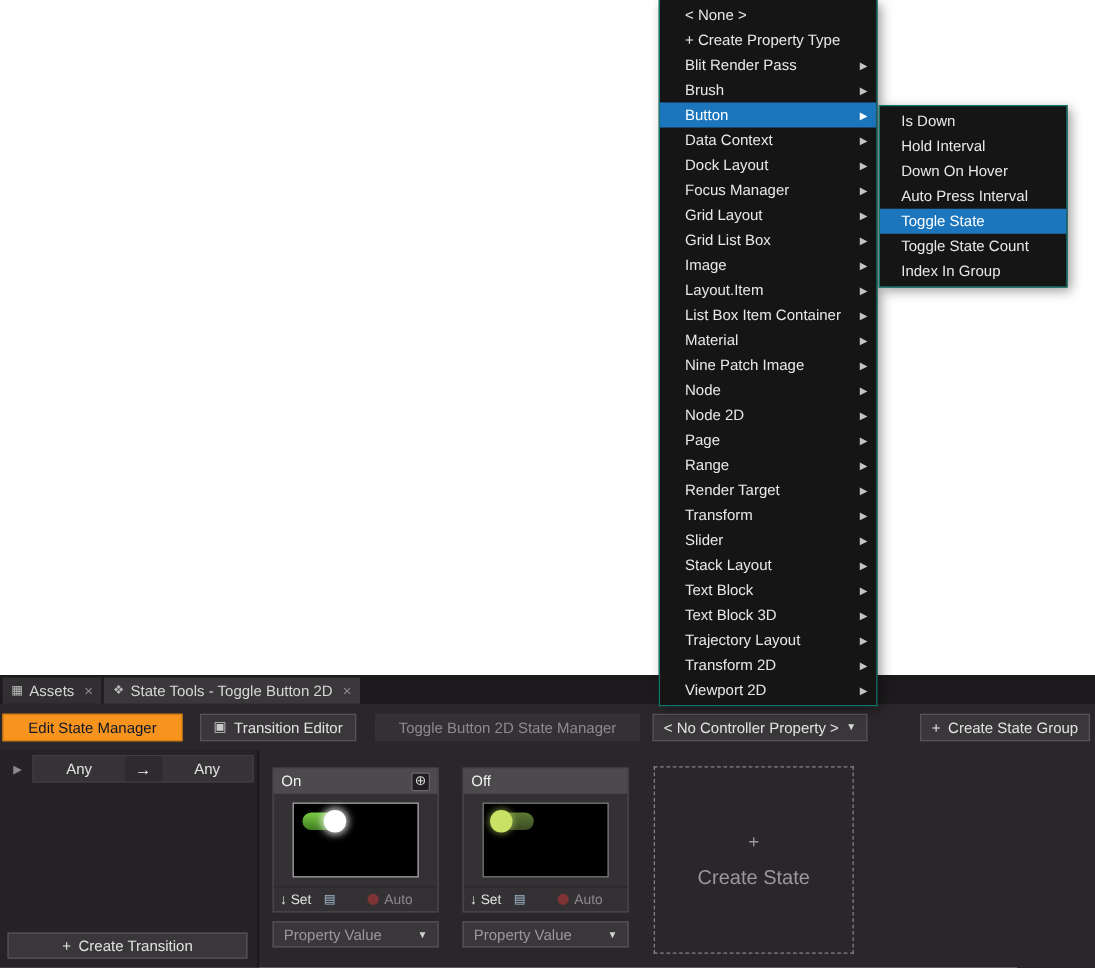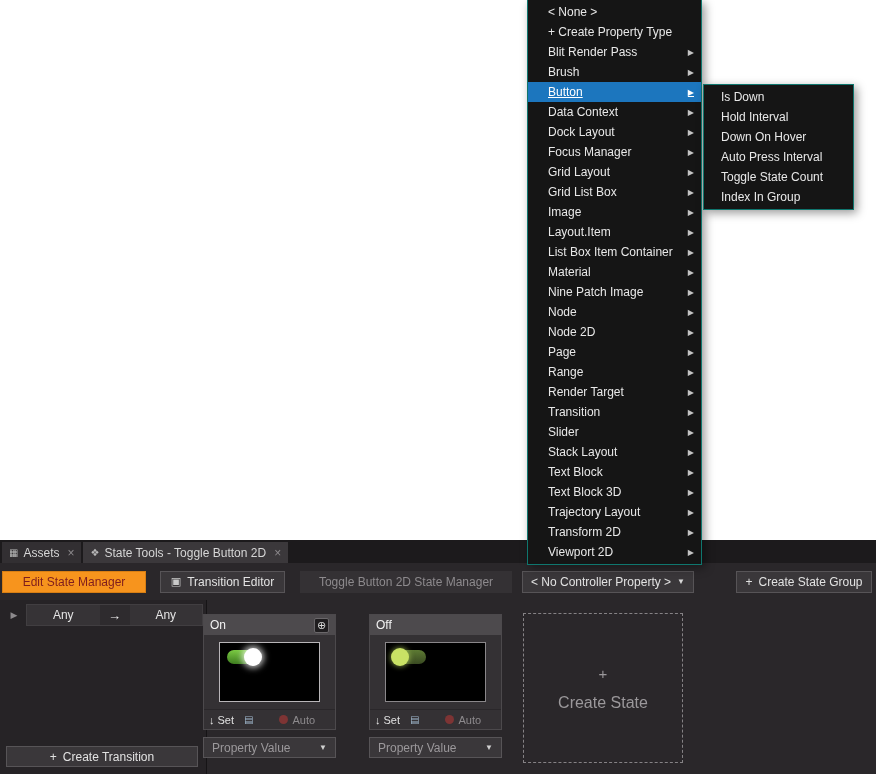--- a/index.html
+++ b/index.html
@@ -20,21 +20,21 @@
     box-shadow:3px 3px 9px rgba(0,0,0,.4);
   }
   #main-menu { left:527px; top:0; width:175px; border-top:none; }
   #sub-menu  { left:703px; top:84px; width:151px; }
   .menu-item {
     height:20px; display:flex; align-items:center;
     padding:0 7px 0 20px; color:#e8e8e8; font-size:12px;
     white-space:nowrap; cursor:default;
   }
   #sub-menu .menu-item { padding-left:17px; }
-  .menu-item.hl { background:var(--highlight-blue,#1c76be); color:#ffffff;text-decoration:underline; }
+  .menu-item.hl { background:var(--highlight-blue,#1c76be); color:#ffffff; }
   .mi-label { flex:1; }
   .mi-arrow { font-size:8px; color:#c4c4c4; margin-left:6px; }
   .menu-item.hl .mi-arrow { color:#ffffff; }
 
   
   .bottom-panel {
     position:absolute; left:0; top:540px; width:876px; height:234px;
     background:var(--panel-bg,#2a272a); z-index:1;
   }
 
@@ -53,21 +53,21 @@
 
   
   .toolbar { height:37px; display:flex; align-items:center; padding:0 2px; }
   .btn {
     height:22px; display:flex; align-items:center; justify-content:center;
     gap:6px; background:#3a373a; border:1px solid #575457; color:#e2e2e2;
     font-size:12px; cursor:default; white-space:nowrap;
   }
   .btn-orange {
     width:144px; background:var(--accent-orange,#f7941d);
-    border:1px solid #d87f14; color:#7f1d1d;
+    border:1px solid #d87f14; color:#0f172a;
   }
   .btn-transition { width:125px; margin-left:14px; }
   .te-icon { font-size:11px; color:#c9c9c9; }
   .sm-title {
     width:212px; height:22px; margin-left:15px; display:flex;
     align-items:center; justify-content:center; background:#343134;
     color:#8d8a8d; font-size:12px;
   }
   .btn-controller { width:172px; margin-left:10px; justify-content:space-between; padding:0 8px; }
   .btn-create-group { width:136px; margin-left:auto; margin-right:2px; }
@@ -81,21 +81,21 @@
     background:#262326; border-right:1px solid #161416;
   }
   .trans-strip { position:absolute; left:2px; top:4px; right:3px; height:22px; display:flex; align-items:center; }
   .expander { width:24px; text-align:center; font-size:9px; color:#8d8a8d; }
   .trans-box { flex:1; height:22px; display:flex; align-items:stretch; background:#363336; border:1px solid #413e41; }
   .trans-cell { flex:1; display:flex; align-items:center; justify-content:center; color:#e4e4e4; font-size:12px; }
   .trans-arrow { width:30px; display:flex; align-items:center; justify-content:center; color:#f0f0f0; font-size:13px; background:#2e2b2e; }
   .btn-create-transition { position:absolute; left:6px; right:8px; bottom:7px; height:21px; }
 
   
-  .states { position:absolute; left:203px; top:14px; display:flex; gap:33px; }
+  .states { position:absolute; left:218px; top:14px; display:flex; gap:19px; }
   .state-block { width:133px; display:flex; flex-direction:column; }
   .state-card { background:#343134; border:1px solid #4c494c; }
   .card-head {
     height:20px; background:#4d4a4d; display:flex; align-items:center;
     padding:0 6px; color:#f2f2f2; font-size:12px;
   }
   .target-btn {
     margin-left:auto; width:15px; height:15px; background:#1f1d1f;
     border:1px solid #6a676a; border-radius:2px; color:#d8d8d8;
     font-size:11px; line-height:13px; text-align:center;
@@ -207,21 +207,21 @@
       </div>
       <div class="menu-item">
         <span class="mi-label">Range</span>
         <span class="mi-arrow">▶</span>
       </div>
       <div class="menu-item">
         <span class="mi-label">Render Target</span>
         <span class="mi-arrow">▶</span>
       </div>
       <div class="menu-item">
-        <span class="mi-label">Transition</span>
+        <span class="mi-label">Transform</span>
         <span class="mi-arrow">▶</span>
       </div>
       <div class="menu-item">
         <span class="mi-label">Slider</span>
         <span class="mi-arrow">▶</span>
       </div>
       <div class="menu-item">
         <span class="mi-label">Stack Layout</span>
         <span class="mi-arrow">▶</span>
       </div>
@@ -252,20 +252,23 @@
         <span class="mi-label">Is Down</span>
       </div>
       <div class="menu-item">
         <span class="mi-label">Hold Interval</span>
       </div>
       <div class="menu-item">
         <span class="mi-label">Down On Hover</span>
       </div>
       <div class="menu-item">
         <span class="mi-label">Auto Press Interval</span>
+      </div>
+      <div class="menu-item hl">
+        <span class="mi-label">Toggle State</span>
       </div>
       <div class="menu-item">
         <span class="mi-label">Toggle State Count</span>
       </div>
       <div class="menu-item">
         <span class="mi-label">Index In Group</span>
       </div>
     </div>
 
   <div class="bottom-panel">

